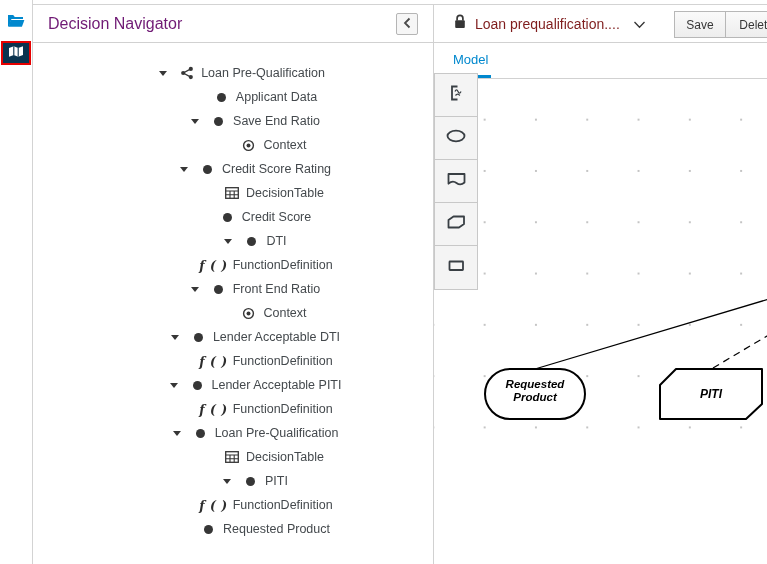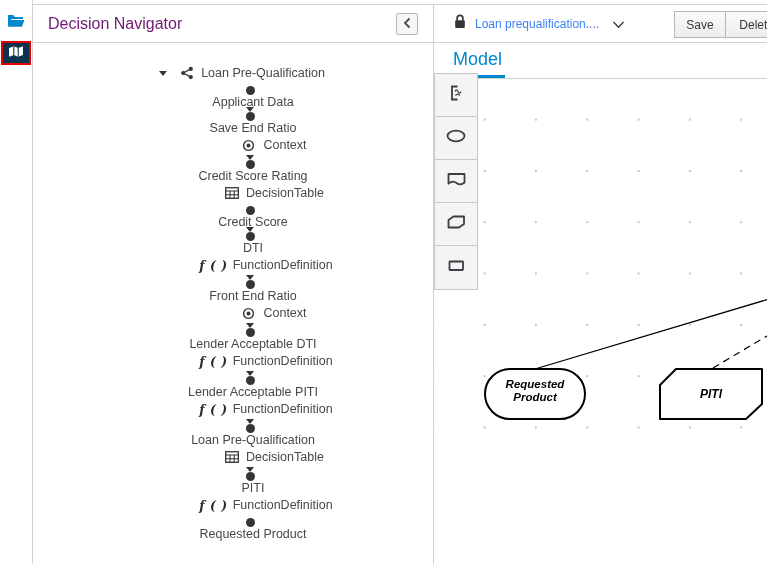--- a/index.html
+++ b/index.html
@@ -23,45 +23,45 @@
   .nav-header { height:38px; display:flex; align-items:center; justify-content:space-between;
                 padding:0 15px; border-bottom:1px solid #d1d1d1; }
   .nav-title { font-size:16px; color:#701a75; }
   .collapse-btn { width:22px; height:22px; border:1px solid #b5b5b5; background:#f6f6f6;
                   border-radius:2px; display:flex; align-items:center; justify-content:center;
                   cursor:pointer; }
 
   .tree { padding-top:18px; }
   .trow { height:24px; display:flex; align-items:center; font-size:12.5px; color:#44494d;
           cursor:pointer; white-space:nowrap;justify-content:center; }
-  .lvl0 { padding-left:13px; } .lvl1 { padding-left:40px;flex-direction:column; }
+  .lvl0 { padding-left:13px; } .lvl1 { padding-left:40px; }
   .lvl2 { padding-left:81px; } .lvl2f { padding-left:66px; }
   .caretbox { width:24px; display:flex; align-items:center; }
   .caret { width:0; height:0; border-left:4.5px solid transparent; border-right:4.5px solid transparent;
            border-top:5.5px solid #363636; margin-left:5px; }
   .ticon { width:17px; display:flex; justify-content:center; align-items:center; margin-right:6px; flex:none; }
   .dot { width:9px; height:9px; border-radius:50%; background:#363636; }
   .func { font-family:"DejaVu Serif", serif; font-style:italic; font-weight:bold;
           font-size:12.5px; margin-right:5px; letter-spacing:0.5px; color:#2d2d2d; }
 
   
   .ed-panel { position:absolute; left:434px; top:5px; width:333px; height:559px; background:#fff; }
   .ed-header { height:38px; border-bottom:1px solid #d1d1d1; display:flex; align-items:center;
                padding-left:20px; position:relative; }
-  .ed-title { font-size:12px; color:#3b82f6; margin-left:9px; white-space:nowrap; }
+  .ed-title { font-size:14px; color:#7f1d1d; margin-left:9px; white-space:nowrap; }
   .chev-down { margin-left:13px; }
   .btn-group { position:absolute; left:240px; top:6px; display:flex; }
   .btn { height:27px; font-size:12px; color:#363636; background:linear-gradient(#fafafa,#ededed);
          border:1px solid #b7b7b7; cursor:pointer; font-family:"Liberation Sans",sans-serif; }
   .btn + .btn { margin-left:-1px;text-align:right; }
   .btn.save { width:52px; } .btn.delete { width:50px; } .btn.rename { width:58px; }
 
   .tabs { height:36px; border-bottom:1px solid #d1d1d1; display:flex; align-items:stretch;
           padding-left:16px; }
-  .tab { display:flex; align-items:center; padding:0 3px; margin-right:29px; font-size:18px;
+  .tab { display:flex; align-items:center; padding:0 3px; margin-right:29px; font-size:13px;
          color:#363636; cursor:pointer; border-bottom:3px solid transparent; }
   .tab.active { color:#0088ce; border-bottom-color:#0088ce; }
 
   
   .canvas { position:absolute; left:0; top:66px; width:333px; height:383px; overflow:hidden;
             background-image:radial-gradient(circle, #c4c4c4 1.1px, rgba(0,0,0,0) 1.4px);
             background-size:51.3px 51.3px; background-position:25px 23px;font-style:italic; }
   .scene { position:absolute; left:0; top:0; }
 
   

